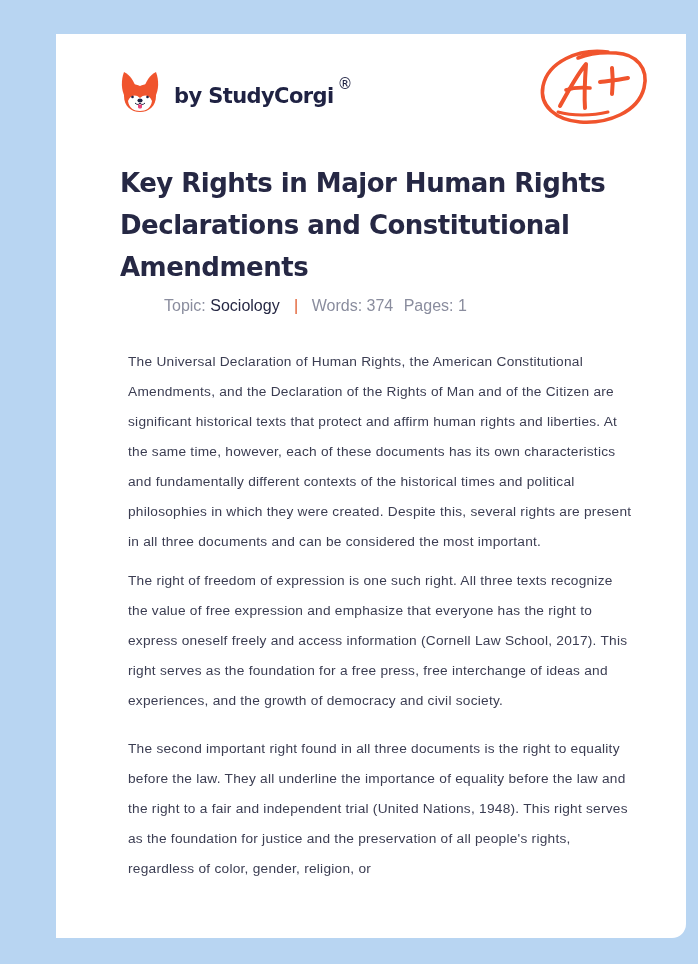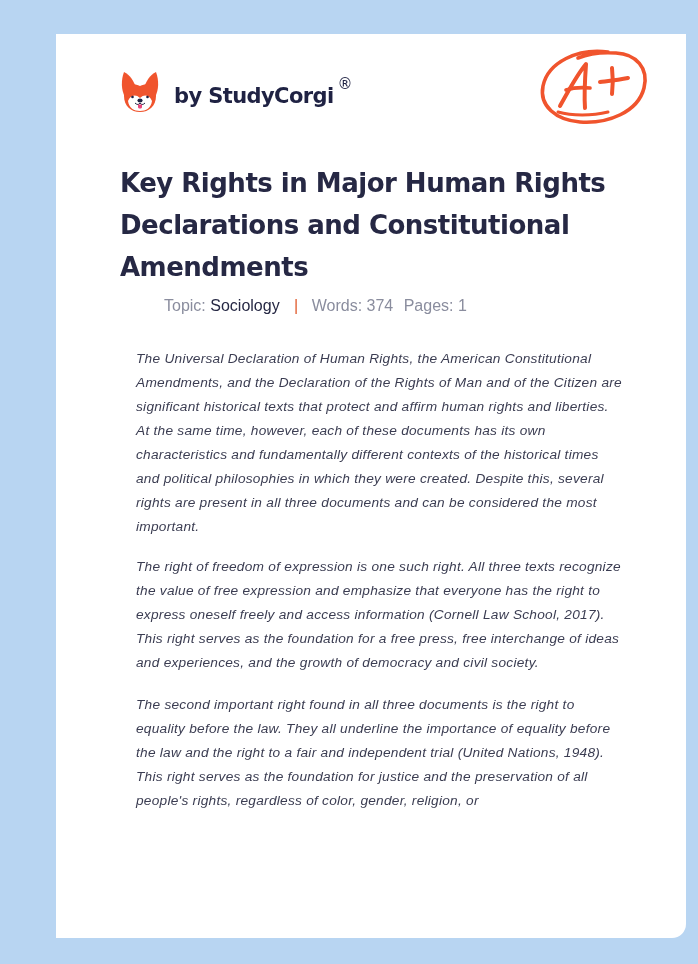--- a/index.html
+++ b/index.html
@@ -103,26 +103,25 @@
     .content h2 {
       margin: 0;
       font-family: "DejaVu Sans", sans-serif;
       font-weight: bold;
       font-size: 17.5px;
       line-height: 30px;
       color: #262844;
       letter-spacing: -0.3px;
     }
     .content p {
-      margin: 16px;
+      margin: 8px;
       font-size: 13.7px;
-      line-height: 24px;
+      line-height: 30px;
       color: #3b3d52;
       letter-spacing: 0.25px;
-      font-style: italic;
     }
     .h-intro { margin-top: 0; }
     .p-intro { margin-top: 11px !important; }
     .h-rights { margin-top: 12px !important; }
     .p-r1 { margin-top: 9px !important; }
     .p-r2 { margin-top: 18px !important; }
   </style>
 </head>
 <body>
 

